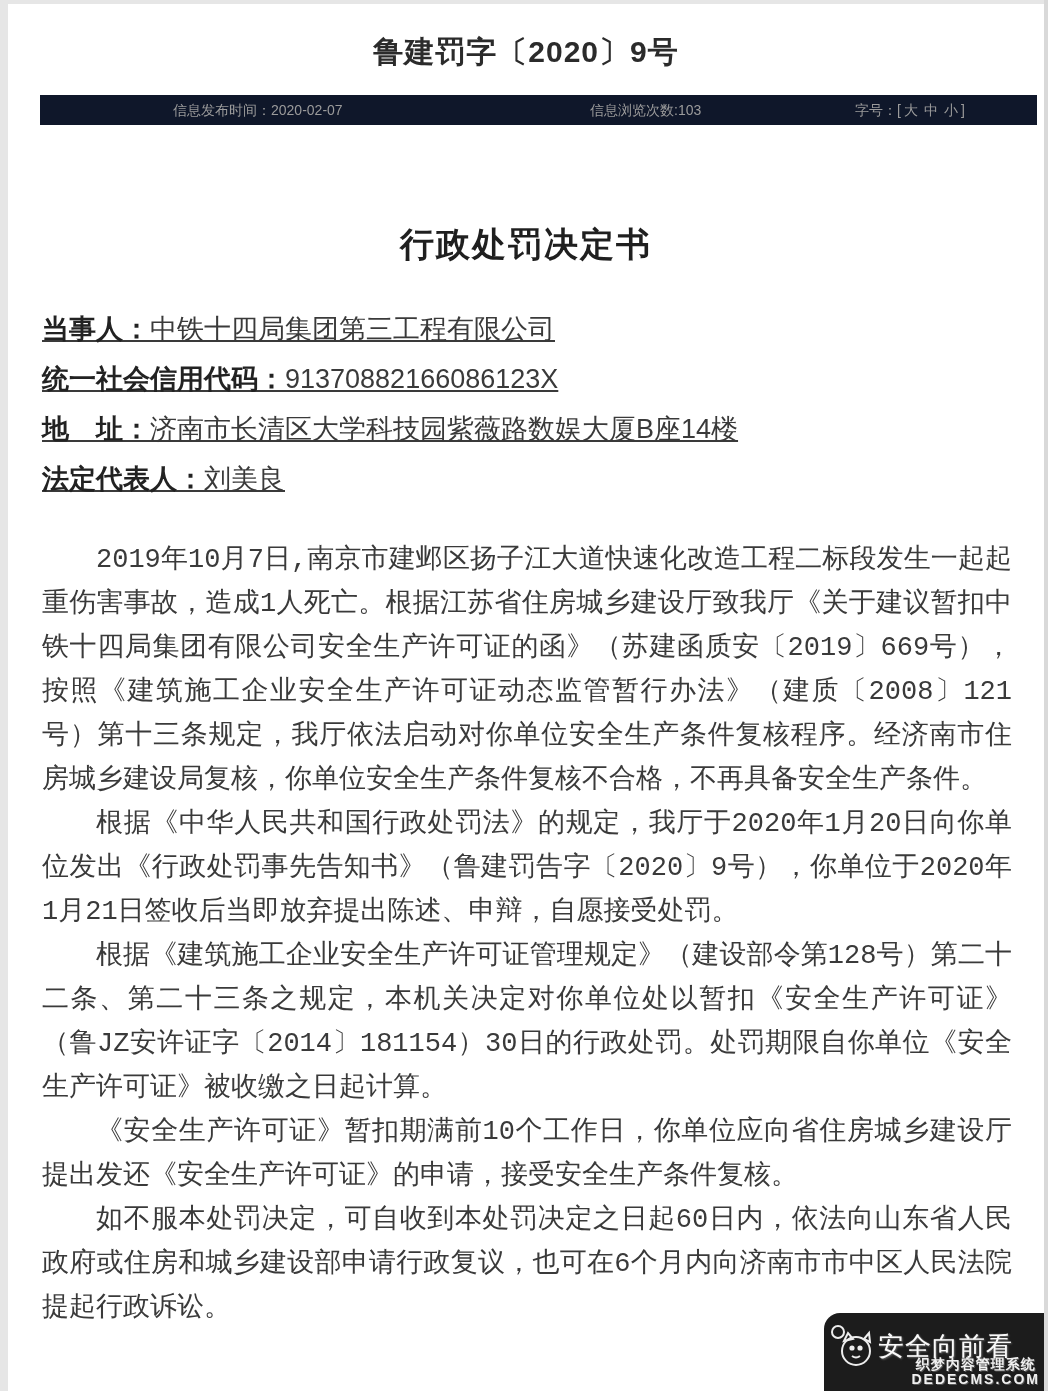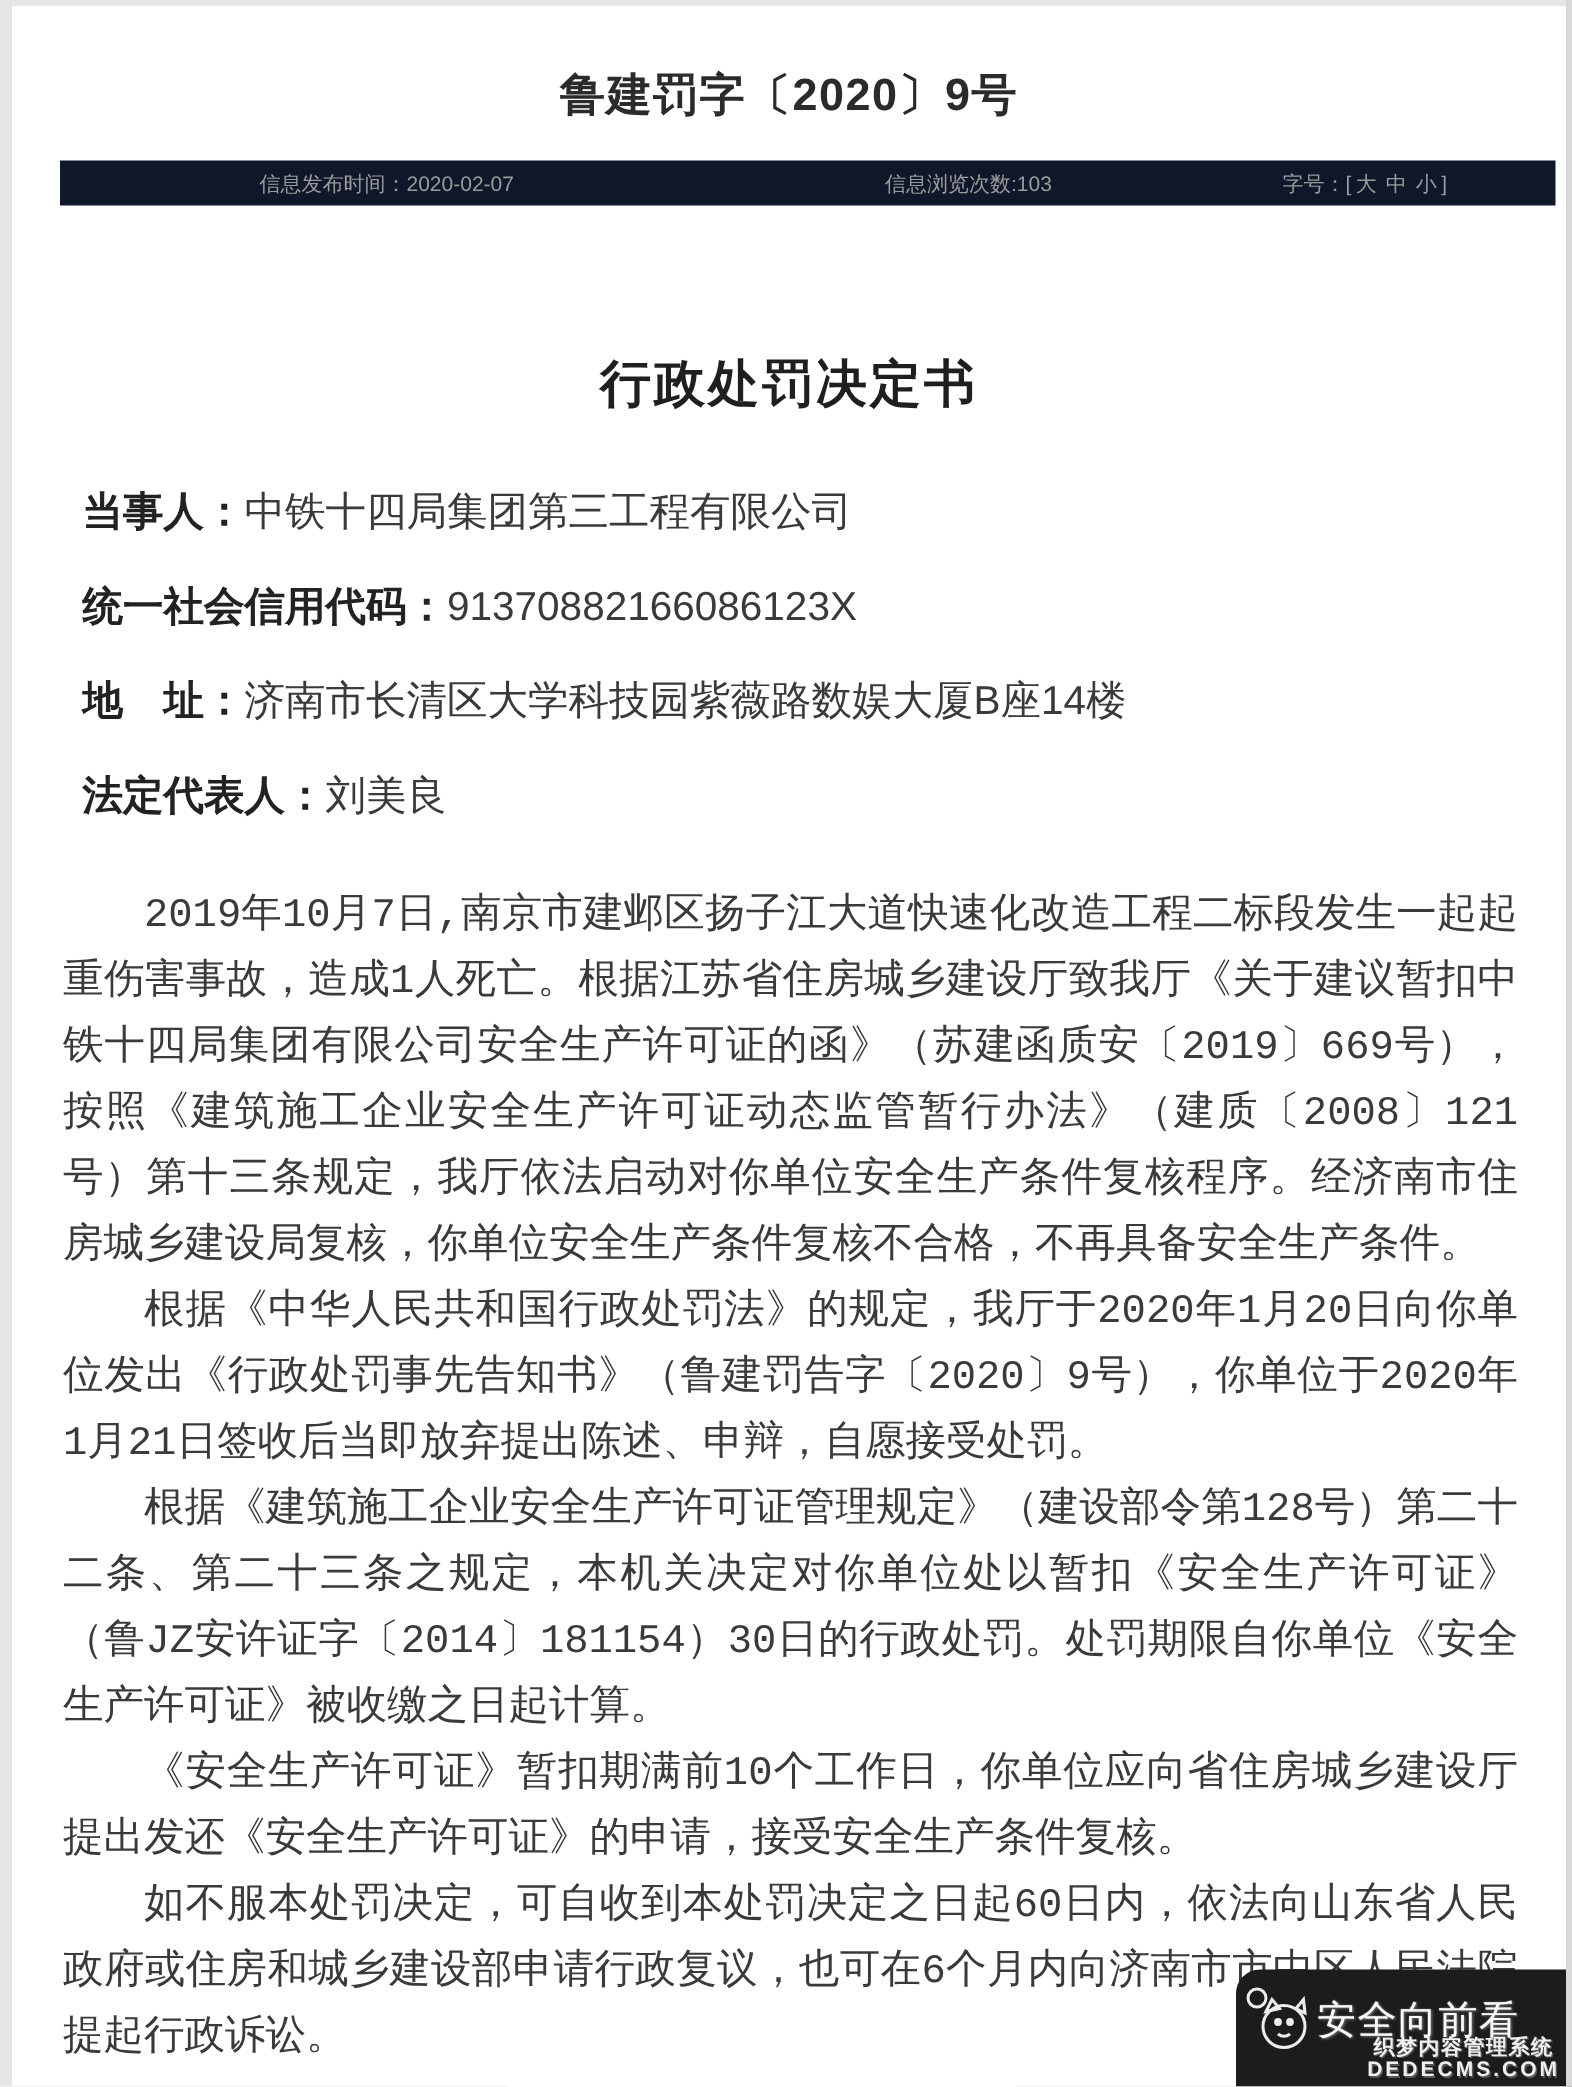--- a/index.html
+++ b/index.html
@@ -10,21 +10,21 @@
     font-family: "Liberation Sans", "DejaVu Sans", sans-serif;
     overflow: hidden;
   }
   .page { position: relative; width: 1048px; height: 1391px; background: #e6e6e6; }
   .document {
     position: absolute; left: 8px; top: 4px;
     width: 1036px; height: 1387px;
     background: #ffffff;
   }
   .doc-number {
-    margin: 12px; padding-top: 28px;
+    margin: 0; padding-top: 28px;
     text-align: center;
     font-size: 30px; font-weight: 700; line-height: 40px;
     color: #2b2b2b; letter-spacing: 1px;
   }
   .meta-bar {
     position: relative;
     margin: 23px 0 0 32px;
     width: 997px; height: 30px;
     background: #0f172a;
     font-size: 14px; color: #9b9b9b;
@@ -37,21 +37,21 @@
     color: #9b9b9b; text-decoration: none; cursor: pointer;
     padding: 0 3px;
   }
   .doc-title {
     margin: 97px 0 0;
     text-align: center;
     font-size: 34px; font-weight: 700; line-height: 44px;
     color: #1f1f1f; letter-spacing: 2px;
   }
   .info-block { margin: 40px 32px 0 30px; font-size: 27px; color: #3a3a3a; }
-  .info-row { margin: 17px; line-height: 46px; }
+  .info-row { margin: 4px; line-height: 46px; text-decoration: underline; }
   .info-row .lbl { font-weight: 700; color: #222; }
   .body-text {
     margin: 36px 32px 0 34px;
     font-size: 27px; color: #3a3a3a;
     text-align: justify;
     font-family: Liberation Mono, monospace;
   }
   .body-text p { margin: 0; line-height: 44px; text-indent: 2em; }
   .signature { margin-top: 70px; color: #3a3a3a; }
   .sig-org  { margin-left: 365px; font-size: 27px; line-height: 40px; }

